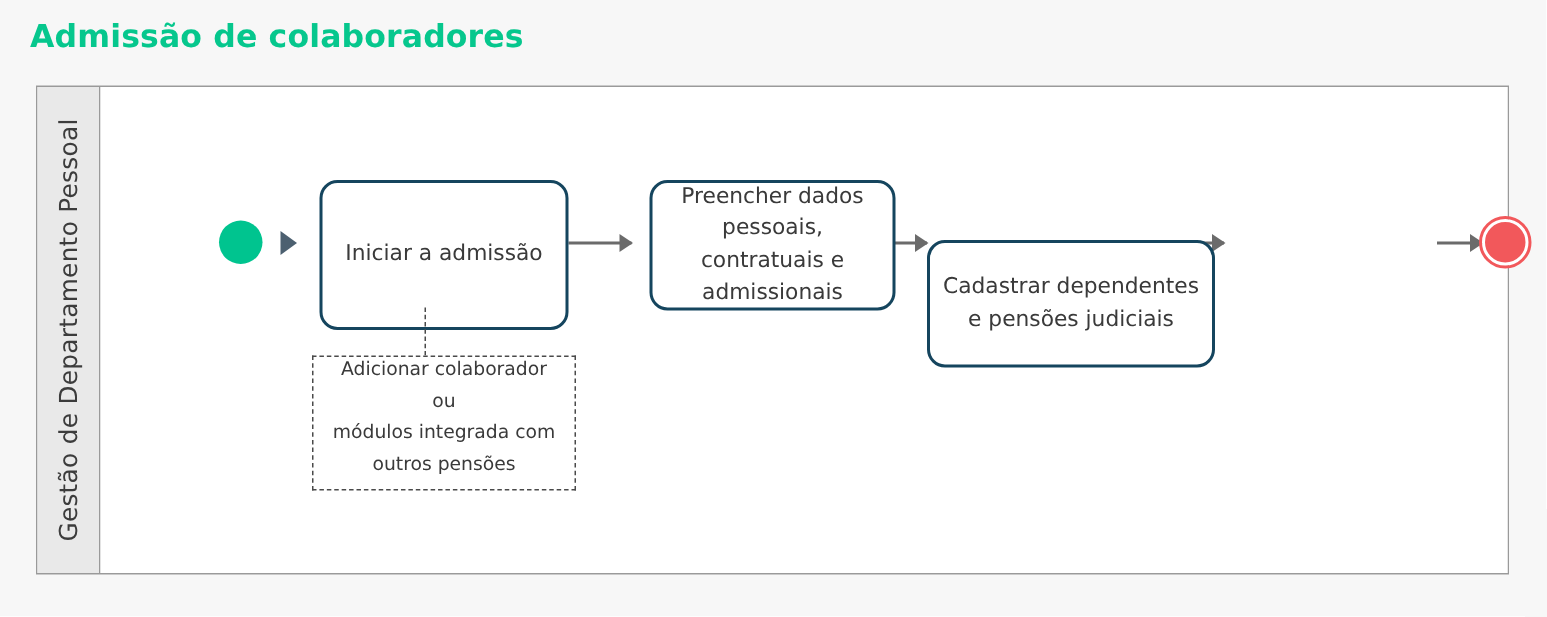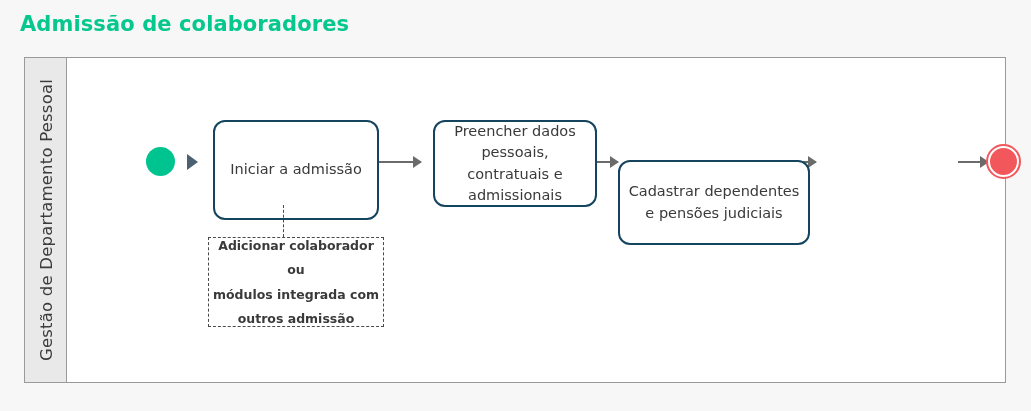--- a/index.html
+++ b/index.html
@@ -168,27 +168,26 @@
     left: 141px;
     top: 179px;
     width: 176px;
     height: 90px;
     box-sizing: border-box;
     border: 1.5px dashed #4a4a4a;
     background: #ffffff;
     display: flex;
     flex-direction: column;
     align-items: center;
-    justify-content: space-between;
+    justify-content: flex-start;
     gap: 6px;
     color: #3a3a3a;
     font-size: 12.5px;
     text-align: center;
     line-height: 1.2;
-    font-weight: bold;
   }
 </style>
 </head>
 <body>
 
 <div id="page">
 
   <div id="title">Admissão de colaboradores</div>
 
   <div id="pool">
@@ -230,18 +229,18 @@
 
 
       <div id="end-event" class="event"></div>
 
       <div id="annotation-connector"></div>
 
       <div id="annotation">
         <span>Adicionar colaborador</span>
         <span>ou</span>
         <span>módulos integrada com</span>
-        <span>outros admissão</span>
+        <span>outros pensões</span>
       </div>
 
     </div>
   </div>
 </div>
 
 </body></html>

